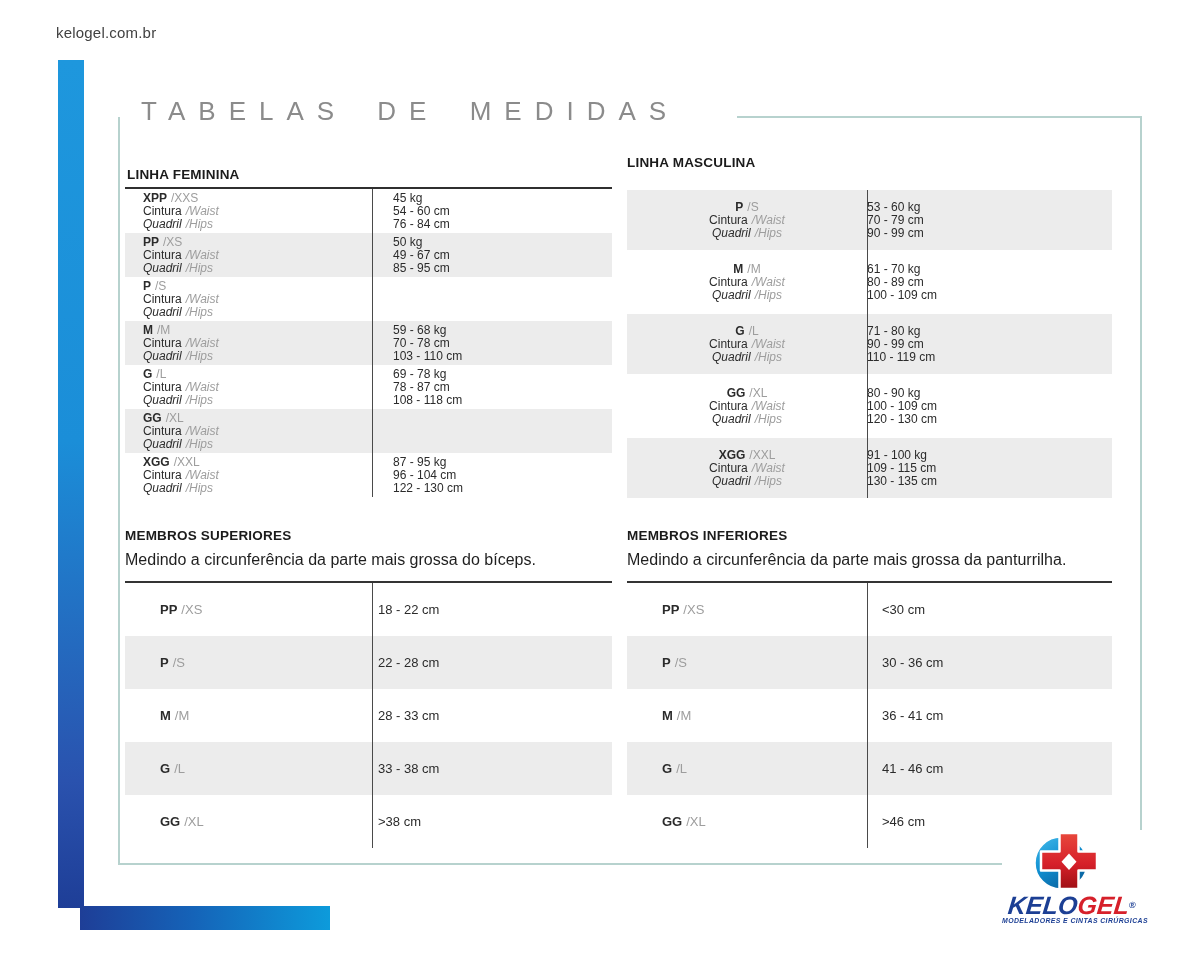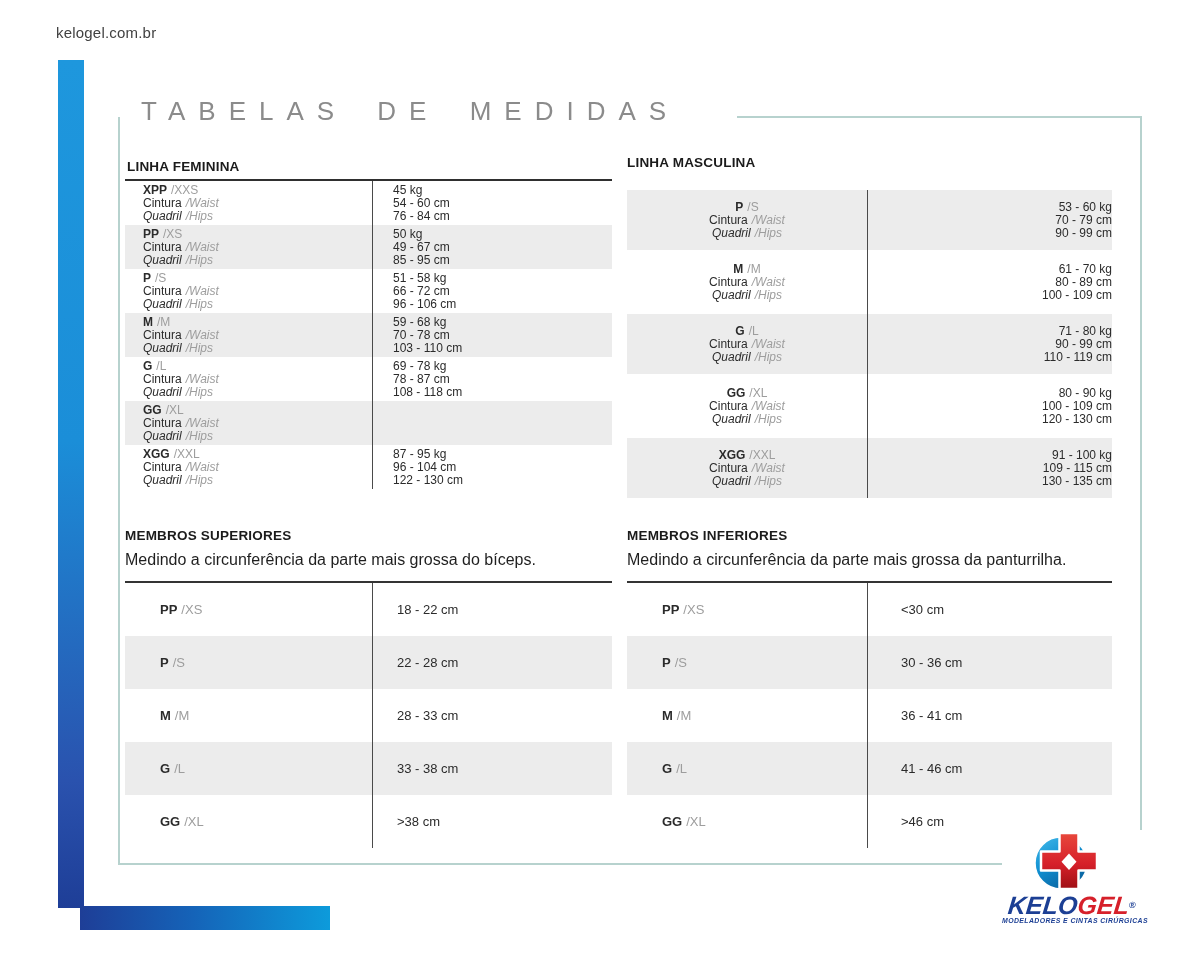--- a/index.html
+++ b/index.html
@@ -33,49 +33,49 @@
   .sec-title{font-size:13.5px;font-weight:bold;color:#1b1b1b;letter-spacing:.2px}
   .rows{position:relative}
   .divider{position:absolute;top:0;bottom:0;width:1px;background:#4a4a4a}
   .ln{font-size:12px;line-height:13px;white-space:nowrap}
   .sz{font-weight:bold;color:#2b2b2b}
   .en{color:#9d9d9d;margin-left:4px}
   .it{font-style:italic}
   .alt{background:#ececec}
 
   
-  .tbl-fem{left:125px;top:159px;width:487px}
+  .tbl-fem{left:125px;top:167px;width:487px}
   .tbl-fem .sec-title{padding:0 0 5px 2px;border-bottom:2px solid #2f2f2f}
   .tbl-fem .divider{left:247px}
   .f-row{display:flex;padding:2.5px 0}
   .f-cell-l{width:247px;padding-left:18px;box-sizing:border-box}
   .f-cell-r{flex:1;padding-left:21px}
 
   
   .tbl-mas{left:627px;top:155px;width:485px}
   .tbl-mas .sec-title{margin-bottom:20px}
   .tbl-mas .divider{left:240px}
   .m-row{display:flex;align-items:center;height:60px;margin-bottom:2px}
   .m-row:last-child{margin-bottom:0}
   .m-cell-l{width:240px;text-align:center}
-  .m-cell-r{flex:1;text-align:right}
+  .m-cell-r{flex:1;text-align:left}
 
   
   .tbl-sup{left:125px;top:528px;width:487px}
   .tbl-inf{left:627px;top:528px;width:485px}
   .subtitle{font-size:16px;color:#1f1f1f;margin-top:8px}
   .s-rows{margin-top:12px;border-top:2px solid #343434;position:relative}
   .s-row{display:flex;align-items:center;height:53px}
   .s-row .ln{font-size:13px}
   .tbl-sup .divider{left:247px}
   .tbl-inf .divider{left:240px}
   .s-cell-l{width:247px;padding-left:35px;box-sizing:border-box}
   .tbl-inf .s-cell-l{width:240px}
-  .s-cell-r{flex:1;padding-left:25px}
-  .tbl-inf .s-cell-r{padding-left:34px}
+  .s-cell-r{flex:1;padding-left:6px}
+  .tbl-inf .s-cell-r{padding-left:15px}
 
   
   .logo{left:1002px;top:830px;width:140px;height:106px;background:#fff;text-align:center;z-index:5}
   .brand{font-size:25px;font-weight:800;font-style:italic;line-height:20px;
     transform:skewX(-6deg);white-space:nowrap;margin-top:-3px}
   .brand-blue{color:#1c3f94}
   .brand-red{color:#d6202a}
   .reg{font-size:9px;vertical-align:top;color:#1c3f94;font-style:normal}
   .tagline{font-size:6.9px;font-weight:bold;font-style:italic;color:#1c3f94;
     letter-spacing:.4px;margin-top:2px;white-space:nowrap}
@@ -124,25 +124,20 @@
         <div class="ln">49 - 67 cm</div>
         <div class="ln">85 - 95 cm</div>
       </div>
     </div>
 
     <div class="f-row">
       <div class="f-cell-l">
         <div class="ln"><span class="sz">P</span><span class="en">/S</span></div>
         <div class="ln"><span>Cintura</span><span class="en it">/Waist</span></div>
         <div class="ln it"><span>Quadril</span><span class="en">/Hips</span></div>
-      </div>
-      <div class="f-cell-r">
-        <div class="ln">51 - 58 kg</div>
-        <div class="ln">66 - 72 cm</div>
-        <div class="ln">96 - 106 cm</div>
       </div>
     </div>
 
     <div class="f-row alt">
       <div class="f-cell-l">
         <div class="ln"><span class="sz">M</span><span class="en">/M</span></div>
         <div class="ln"><span>Cintura</span><span class="en it">/Waist</span></div>
         <div class="ln it"><span>Quadril</span><span class="en">/Hips</span></div>
       </div>
       <div class="f-cell-r">

